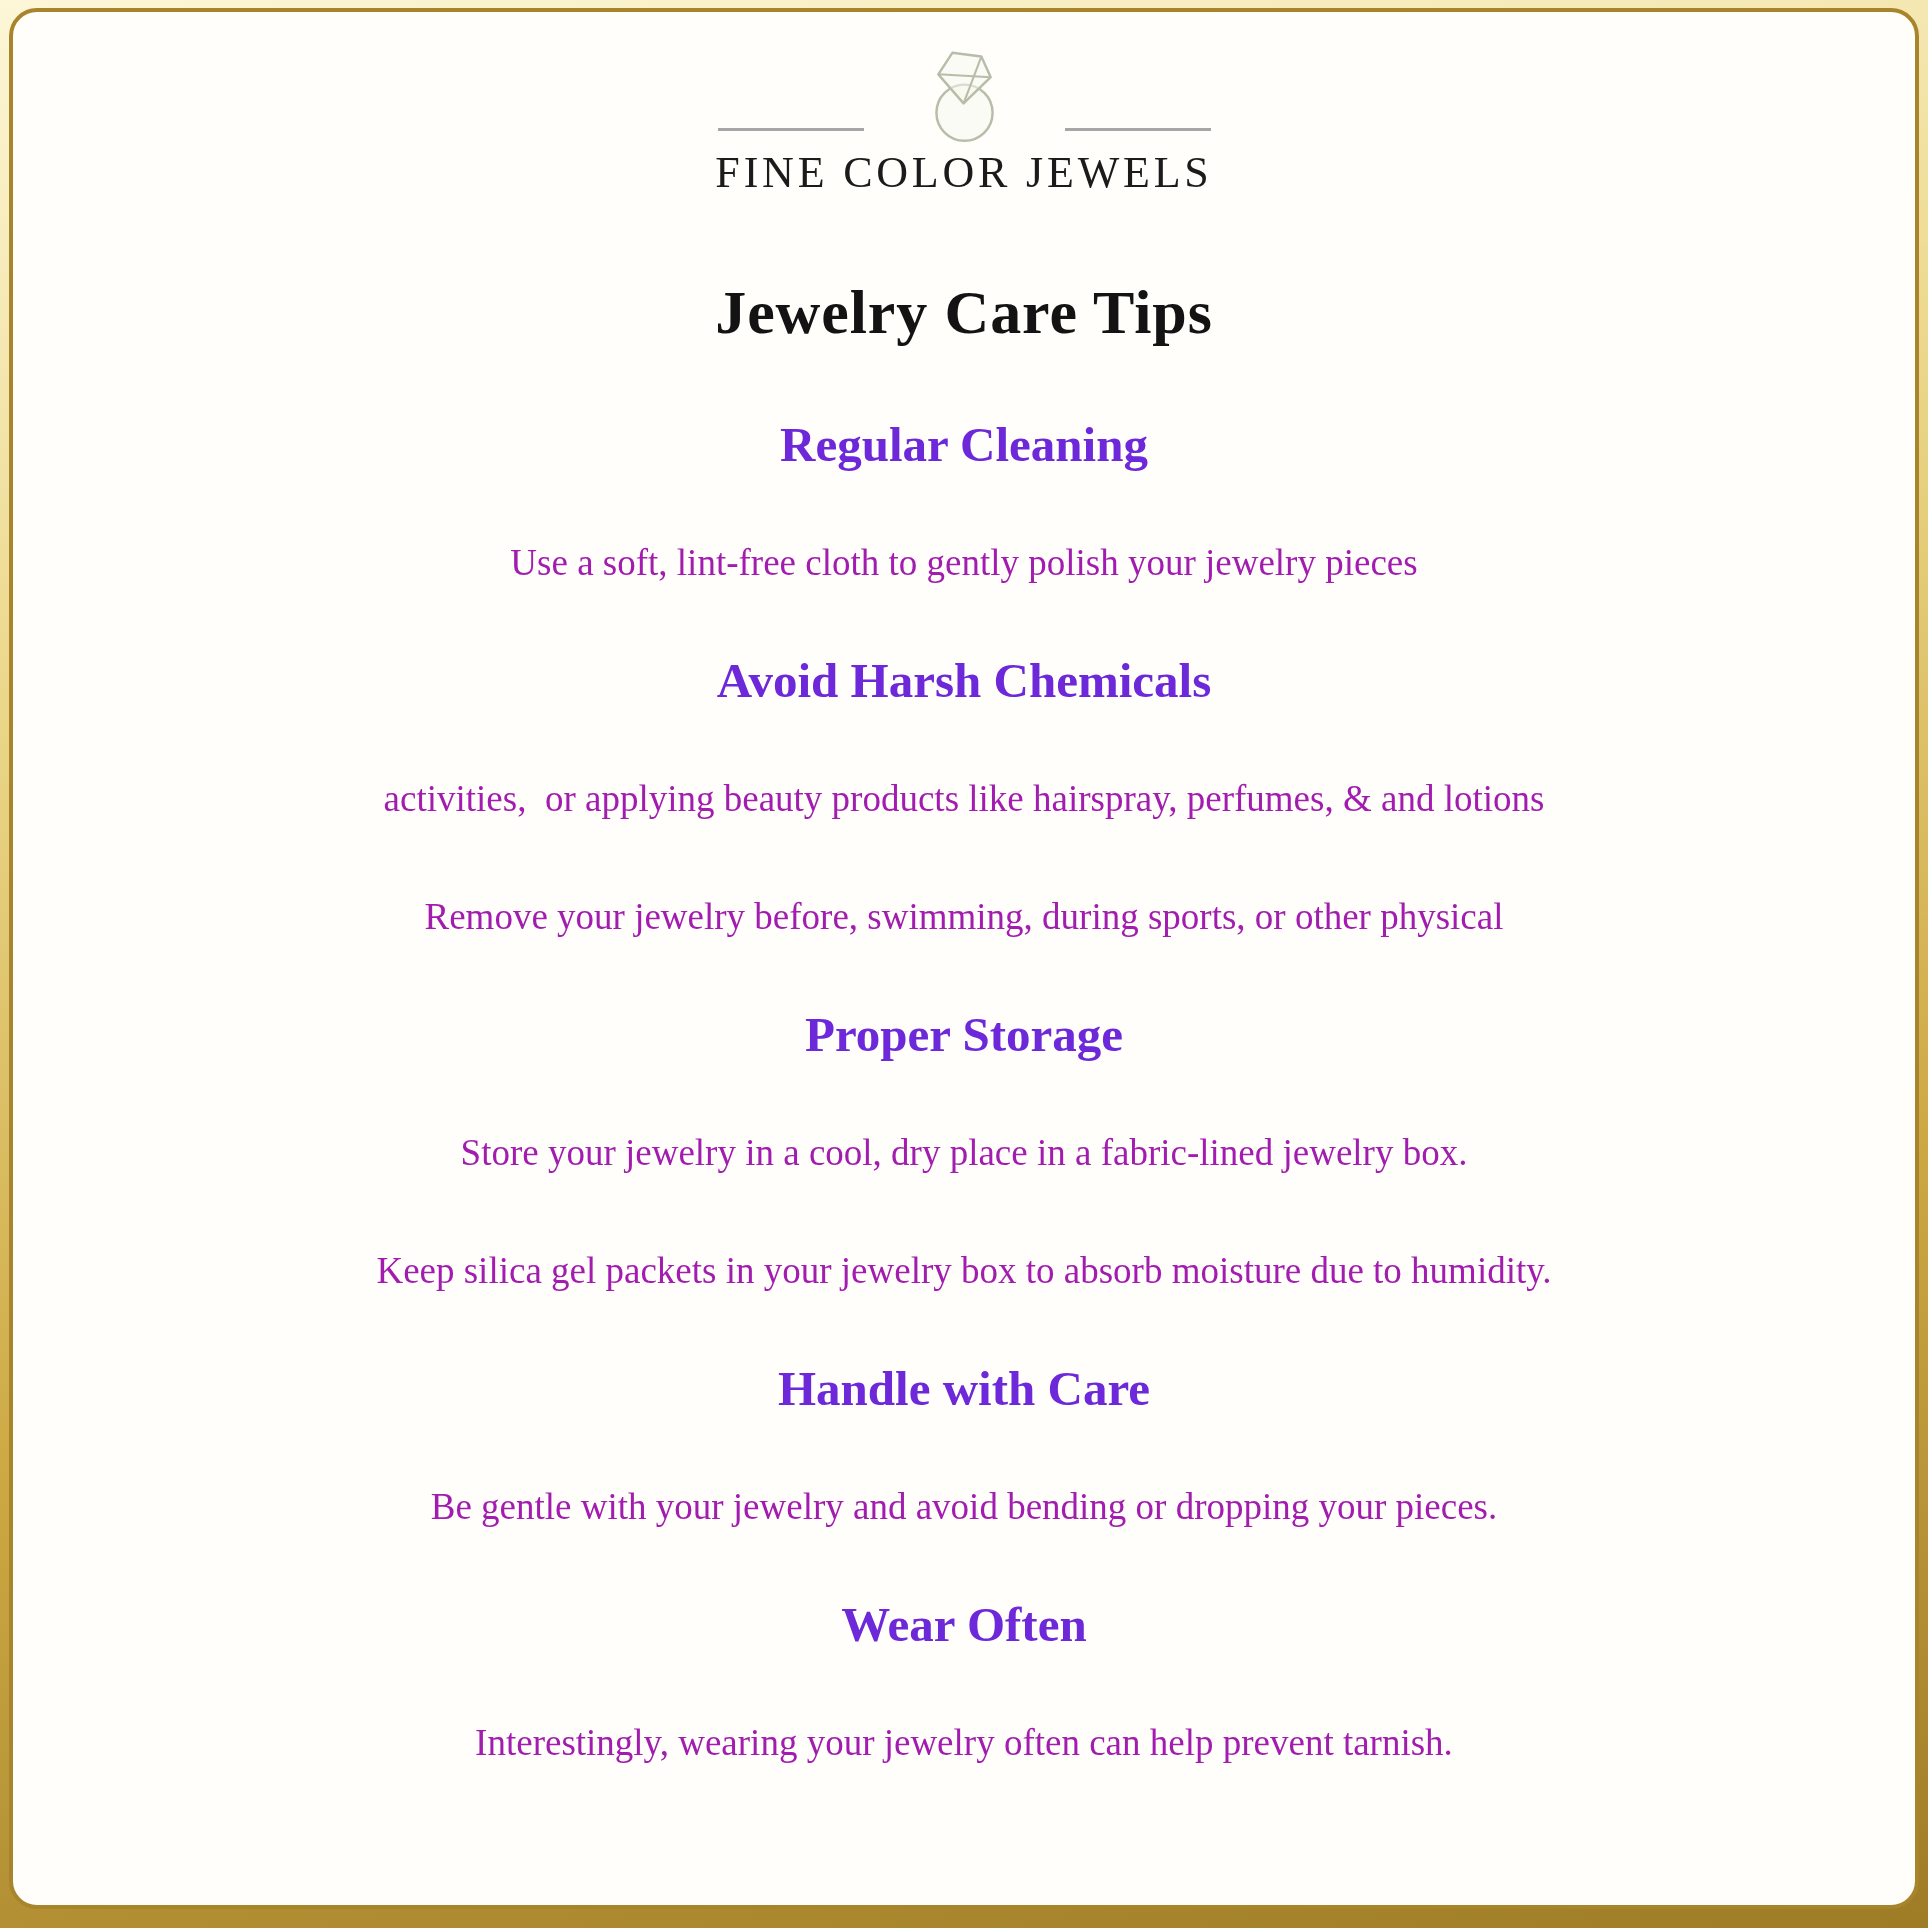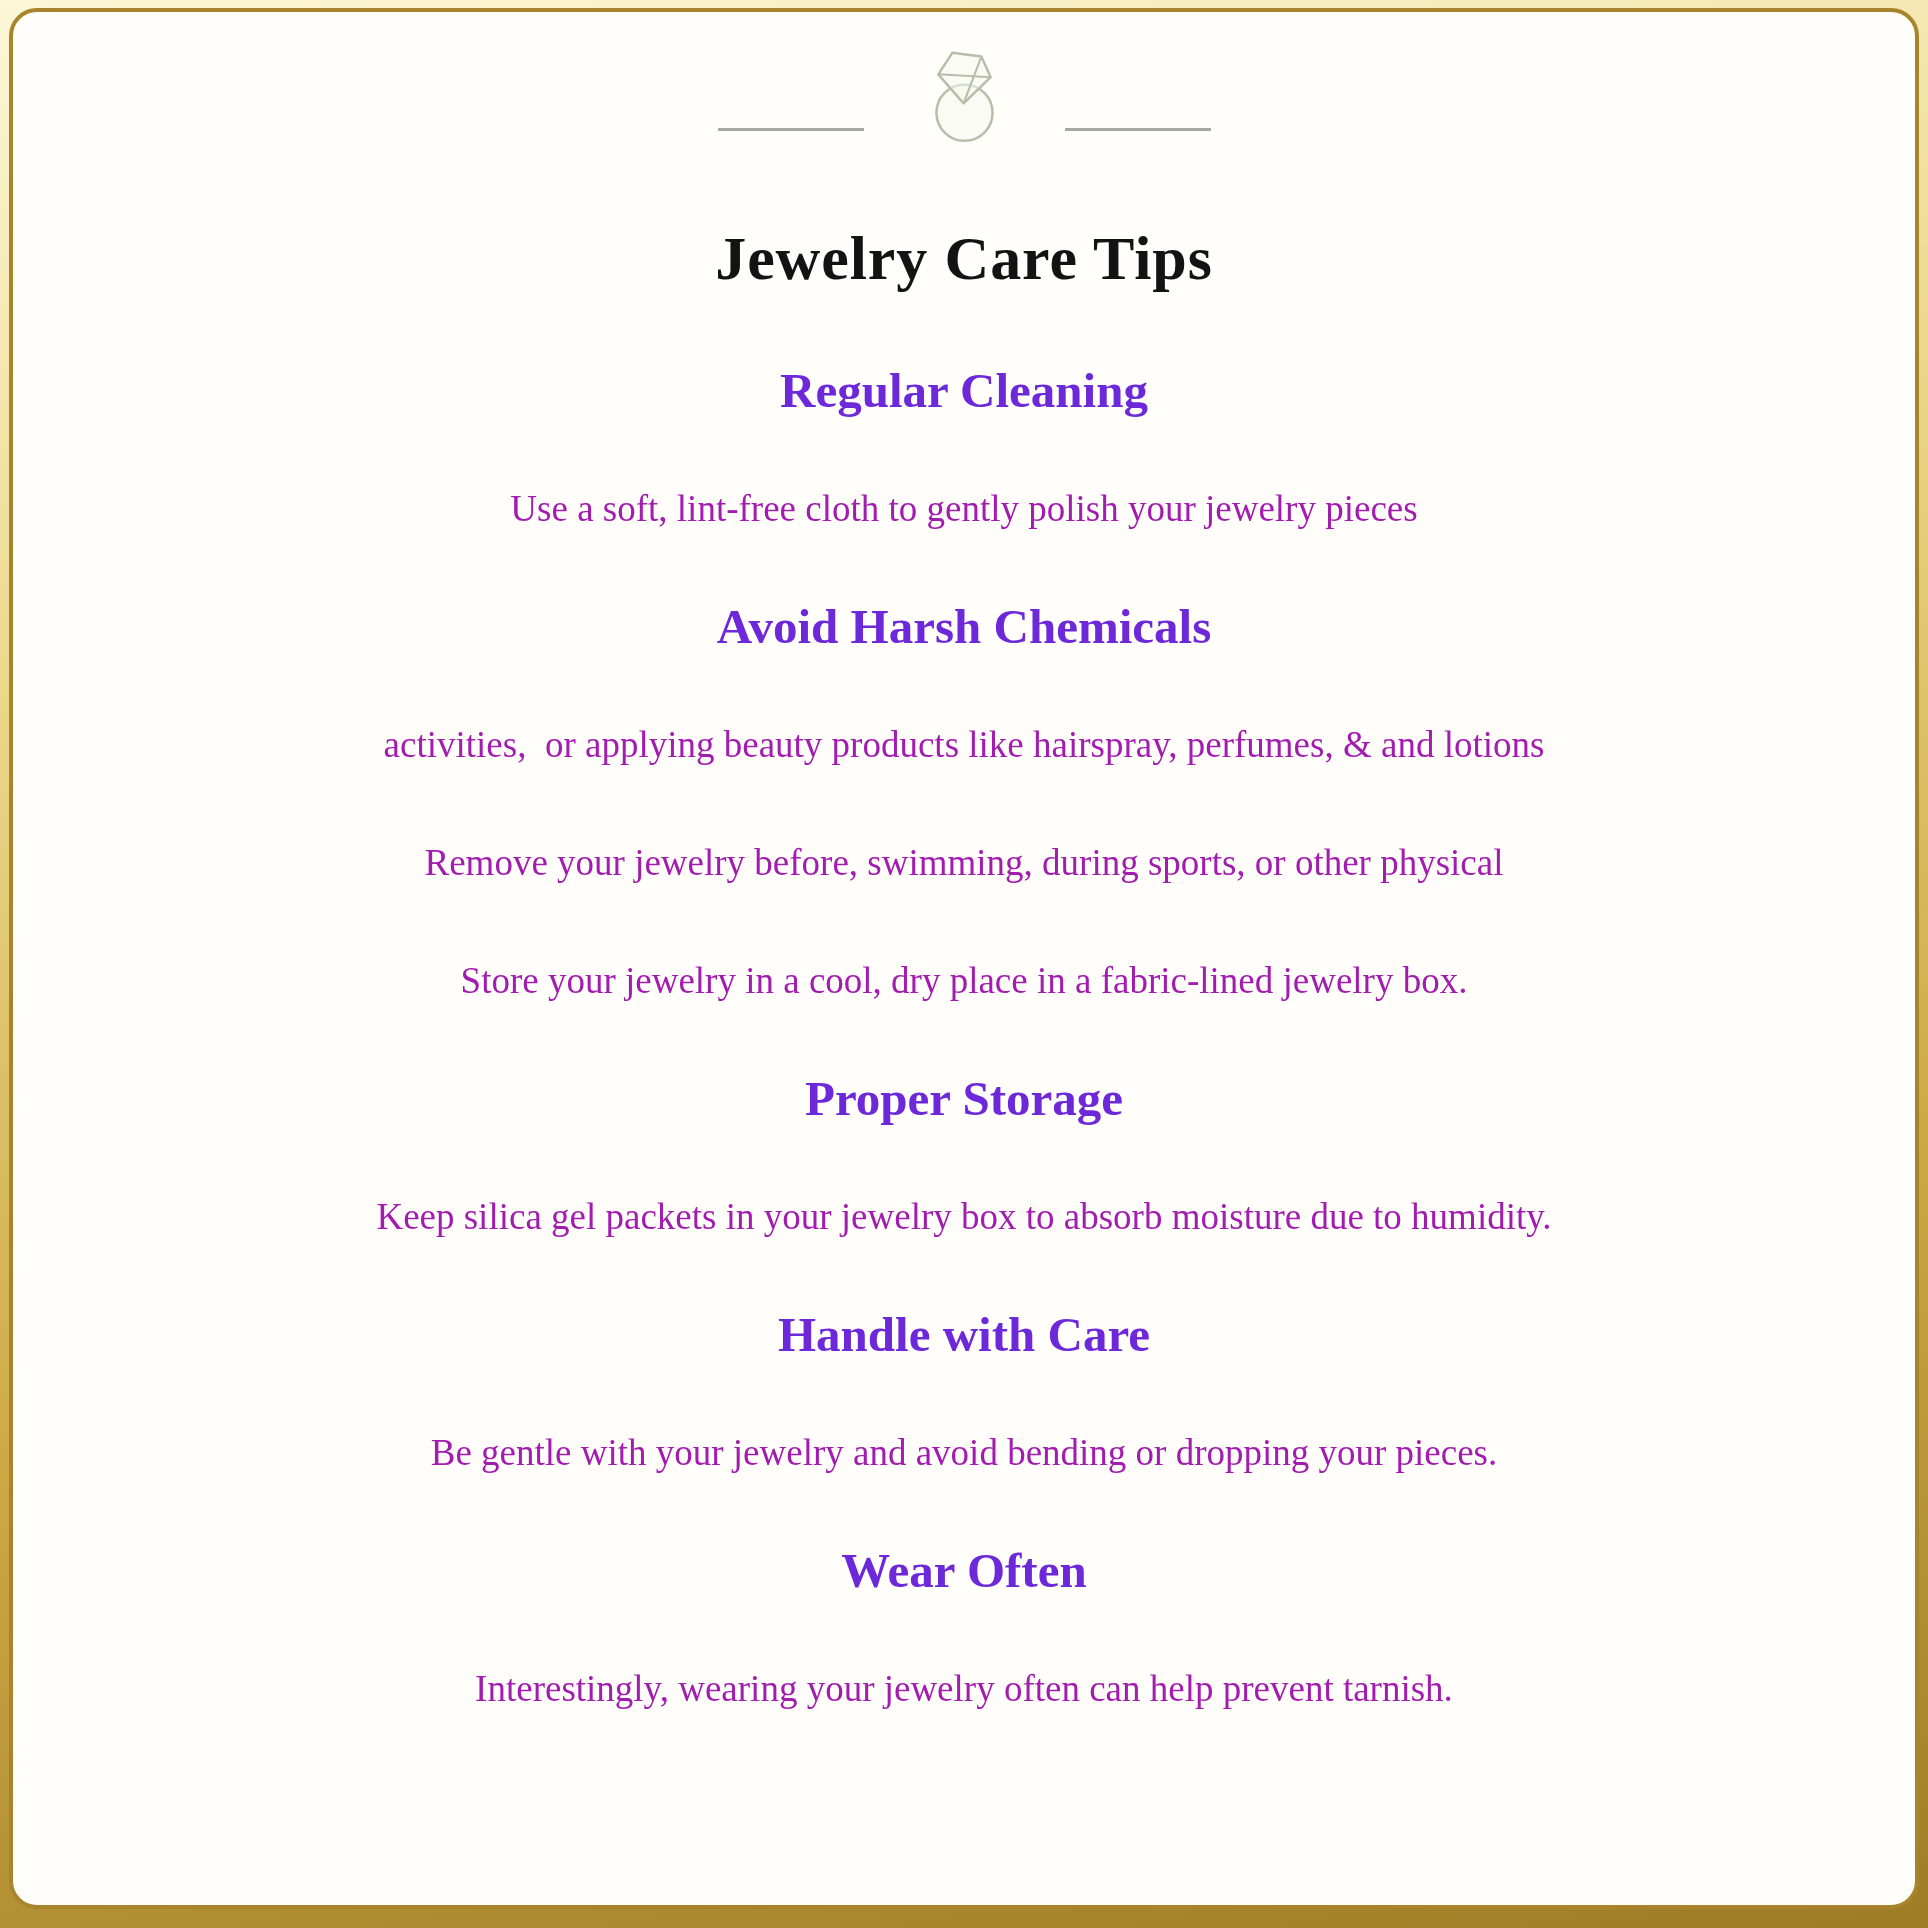--- a/index.html
+++ b/index.html
@@ -91,37 +91,38 @@
       <span class="logo-icon">
         <svg width="73" height="98" viewBox="0 0 78 104" xmlns="http://www.w3.org/2000/svg">
           <circle cx="39" cy="72" r="30" fill="#f5f7ee" fill-opacity="0.55" stroke="#b7bda9" stroke-width="2.6"></circle>
           <polygon points="11,31 26,8 57,12 67,34 38,62" fill="#f5f7ee" fill-opacity="0.55" stroke="#b7bda9" stroke-width="2.6" stroke-linejoin="round"></polygon>
           <polyline points="11,31 67,34" fill="none" stroke="#b7bda9" stroke-width="2.2"></polyline>
           <polyline points="57,12 38,62" fill="none" stroke="#b7bda9" stroke-width="2.2"></polyline>
         </svg>
       </span>
       <div class="divider right"></div>
     </div>
+    <div class="brand">FINE COLOR JEWELS</div>
 
     <div class="title">Jewelry Care Tips</div>
 
     <div>
       <div class="row heading">Regular Cleaning</div>
       <div class="row body">Use a soft, lint-free cloth to gently polish your jewelry pieces</div>
     </div>
 
     <div>
       <div class="row heading">Avoid Harsh Chemicals</div>
       <div class="row body">activities,  or applying beauty products like hairspray, perfumes, &amp; and lotions</div>
       <div class="row body">Remove your jewelry before, swimming, during sports, or other physical</div>
     </div>
 
     <div>
+      <div class="row heading">Proper Storage</div>
       <div class="row body">Store your jewelry in a cool, dry place in a fabric-lined jewelry box.</div>
-      <div class="row heading">Proper Storage</div>
       <div class="row body">Keep silica gel packets in your jewelry box to absorb moisture due to humidity.</div>
     </div>
 
     <div>
       <div class="row heading">Handle with Care</div>
       <div class="row body">Be gentle with your jewelry and avoid bending or dropping your pieces.</div>
     </div>
 
     <div>
       <div class="row heading">Wear Often</div>

